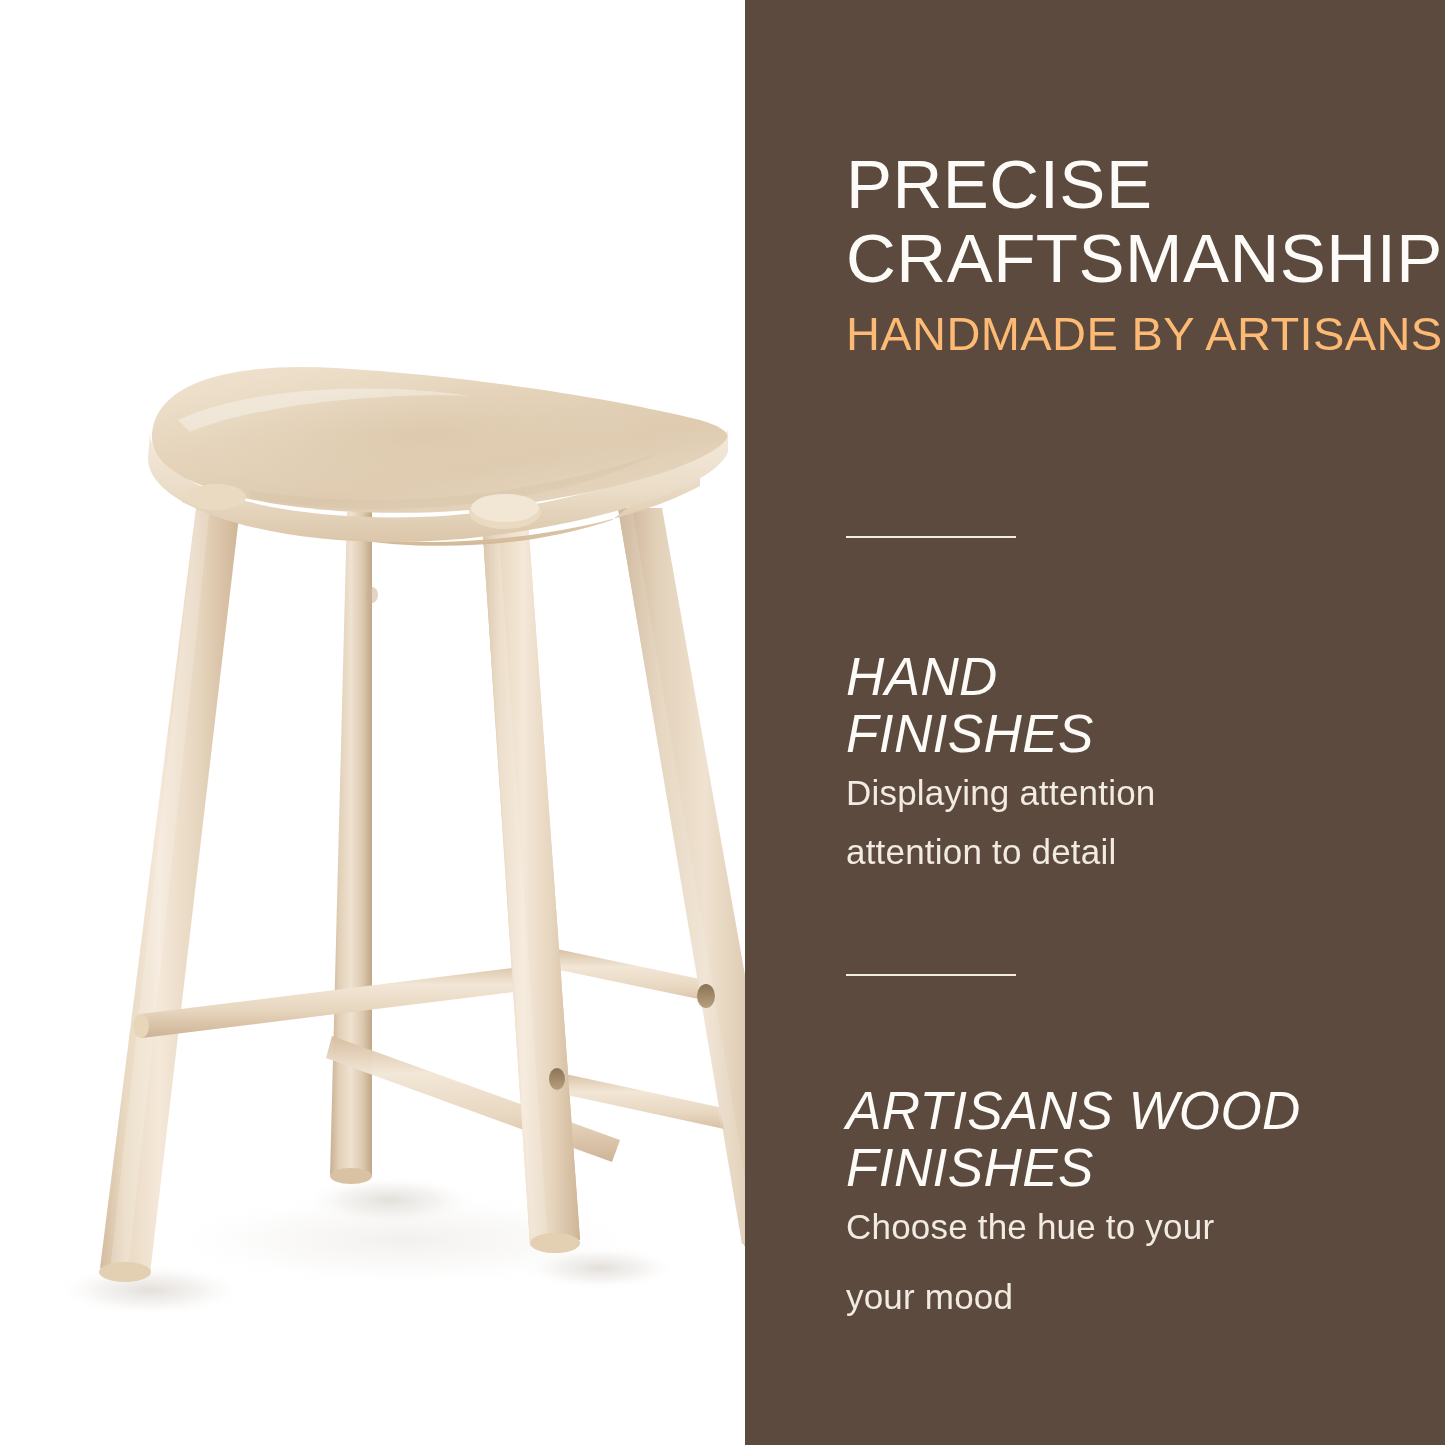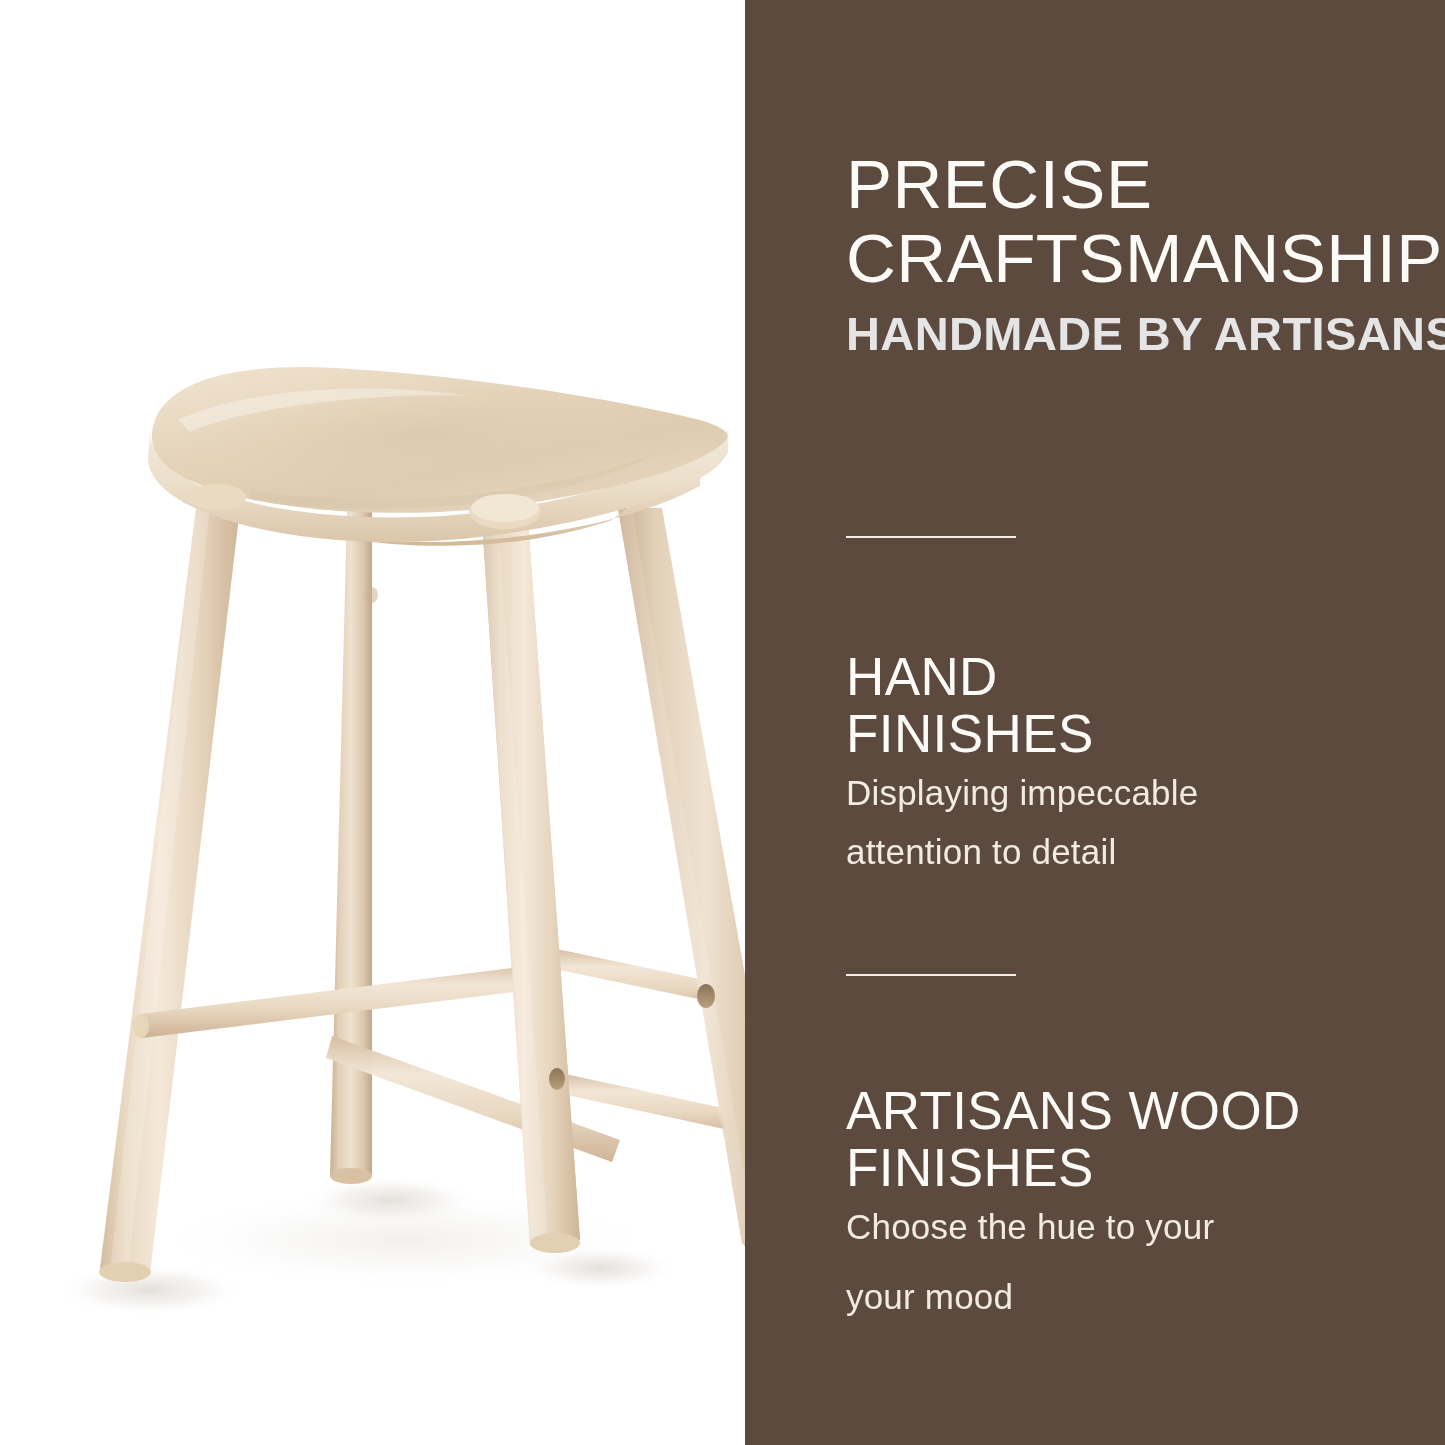--- a/index.html
+++ b/index.html
@@ -26,40 +26,41 @@
 
   
   .headline-block { position:absolute; top:152px; left:0; width:600px; }
   .headline {
     font-size:69px; line-height:66px; font-weight:300; letter-spacing:0.5px;
     color:#FDFBF7; white-space:nowrap;
   }
   .headline.l2 { margin-top:8px; }
   .subhead {
     margin-top:16px;
-    font-size:47px; line-height:52px; font-weight:700; letter-spacing:0.4px;
-    color:#e5e5e5; white-space:nowrap;
+    font-size:47px; line-height:52px; font-weight:400; letter-spacing:0.4px;
+    color:#fdba74; white-space:nowrap;
   }
 
   
   .divider {
     position:absolute; left:0; width:170px; height:2px;
     background:#F3EDE4;
   }
   #divider-1 { top:536px; }
   #divider-2 { top:974px; }
 
   
   .feature-block { position:absolute; left:0; width:600px; }
   #feature-hand { top:648px; }
   #feature-organic { top:1082px; }
 
   .feature-title {
     font-size:53px; line-height:57px; font-weight:300; letter-spacing:0.4px;
     color:#FDFBF7;
+    font-style:italic;
   }
   .feature-body {
     margin-top:9px;
     font-size:35px; line-height:44px; font-weight:300; letter-spacing:0.2px;
     color:#F2EBE2;
   }
 </style>
 </head>
 <body>
 
@@ -203,21 +204,21 @@
         <div class="headline">PRECISE</div>
         <div class="headline l2">CRAFTSMANSHIP</div>
         <div class="subhead">HANDMADE BY ARTISANS</div>
       </div>
 
       <div class="divider" id="divider-1"></div>
 
       <div class="feature-block" id="feature-hand">
         <div class="feature-title">HAND</div>
         <div class="feature-title">FINISHES</div>
-        <div class="feature-body">Displaying impeccable</div>
+        <div class="feature-body">Displaying attention</div>
         <div class="feature-body" style="margin-top:15px">attention to detail</div>
       </div>
 
       <div class="divider" id="divider-2"></div>
 
       <div class="feature-block" id="feature-organic">
         <div class="feature-title">ARTISANS WOOD</div>
         <div class="feature-title">FINISHES</div>
         <div class="feature-body">Choose the hue to your</div>
         <div class="feature-body" style="margin-top:26px">your mood</div>

